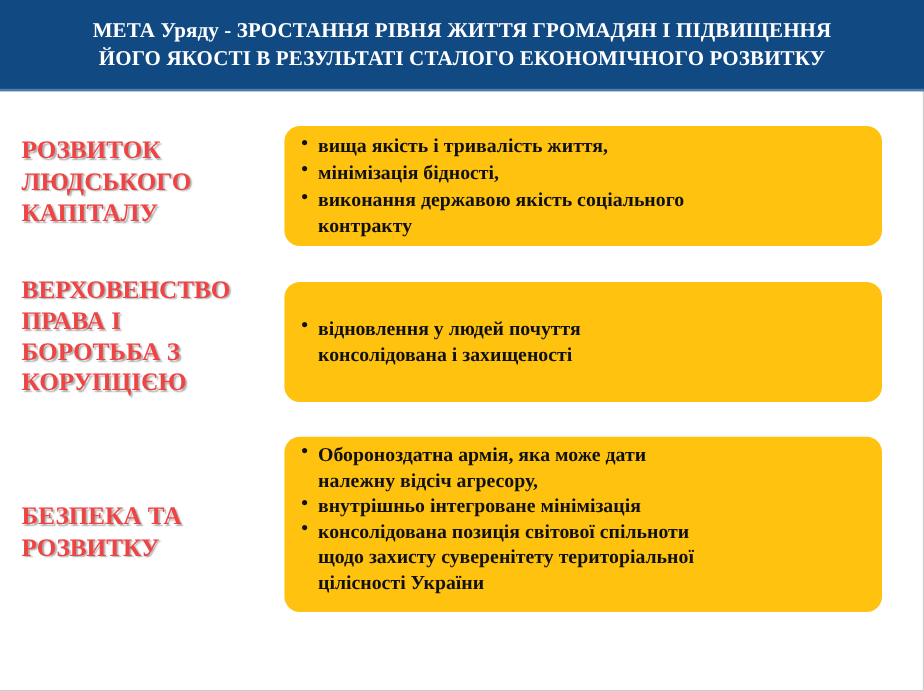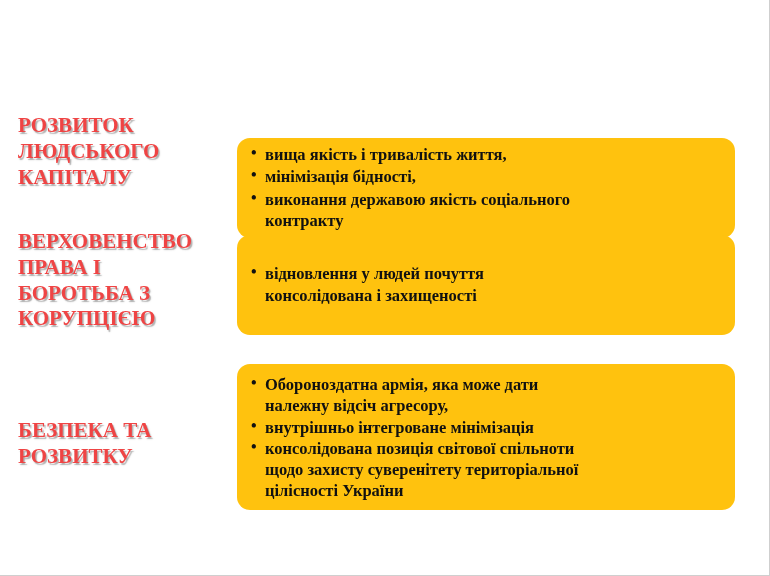--- a/index.html
+++ b/index.html
@@ -74,23 +74,23 @@
     position: absolute;
     left: 237px;
     width: 498px;
     background: #ffc20e;
     border-radius: 13px;
     box-sizing: border-box;
     display: flex;
     flex-direction: column;
     justify-content: center;
   }
-  .panel-1 { top: 105px;  height: 100px; padding: 6px 16px 6px 14px; margin-top: 33px; }
+  .panel-1 { top: 105px;  height: 100px; padding: 6px 16px 6px 14px; }
   .panel-2 { top: 235px;  height: 100px; padding: 6px 16px 6px 14px; }
-  .panel-3 { top: 364px;  height: 146px; padding: 10px 16px 14px 14px; justify-content: flex-start; }
+  .panel-3 { top: 364px;  height: 146px; padding: 10px 16px 14px 14px; justify-content: flex-end; }
 
   .bullet-list {
     margin: 0;
     padding: 0;
     list-style: none;
   }
   .bullet-item {
     position: relative;
     padding-left: 14px;
     margin: 0 0 1px 0;
@@ -111,20 +111,24 @@
     color: #111111;
   }
   .panel-2 .bullet-item { font-size: 16.5px; }
   .panel-3 .bullet-item { margin-bottom: 0; }
 </style>
 </head>
 <body>
 
 <div class="slide">
 
+  <div class="header-band">
+    <div class="header-title">МЕТА Уряду - ЗРОСТАННЯ РІВНЯ ЖИТТЯ ГРОМАДЯН І ПІДВИЩЕННЯ
+ЙОГО ЯКОСТІ В РЕЗУЛЬТАТІ СТАЛОГО ЕКОНОМІЧНОГО РОЗВИТКУ</div>
+  </div>
 
   <div class="cat-label cat-1">РОЗВИТОК
 ЛЮДСЬКОГО
 КАПІТАЛУ</div>
 
   <div class="panel panel-1">
     <ul class="bullet-list">
       <li class="bullet-item">вища якість і тривалість життя,</li>
       <li class="bullet-item">мінімізація бідності,</li>
       <li class="bullet-item">виконання державою якість соціального

